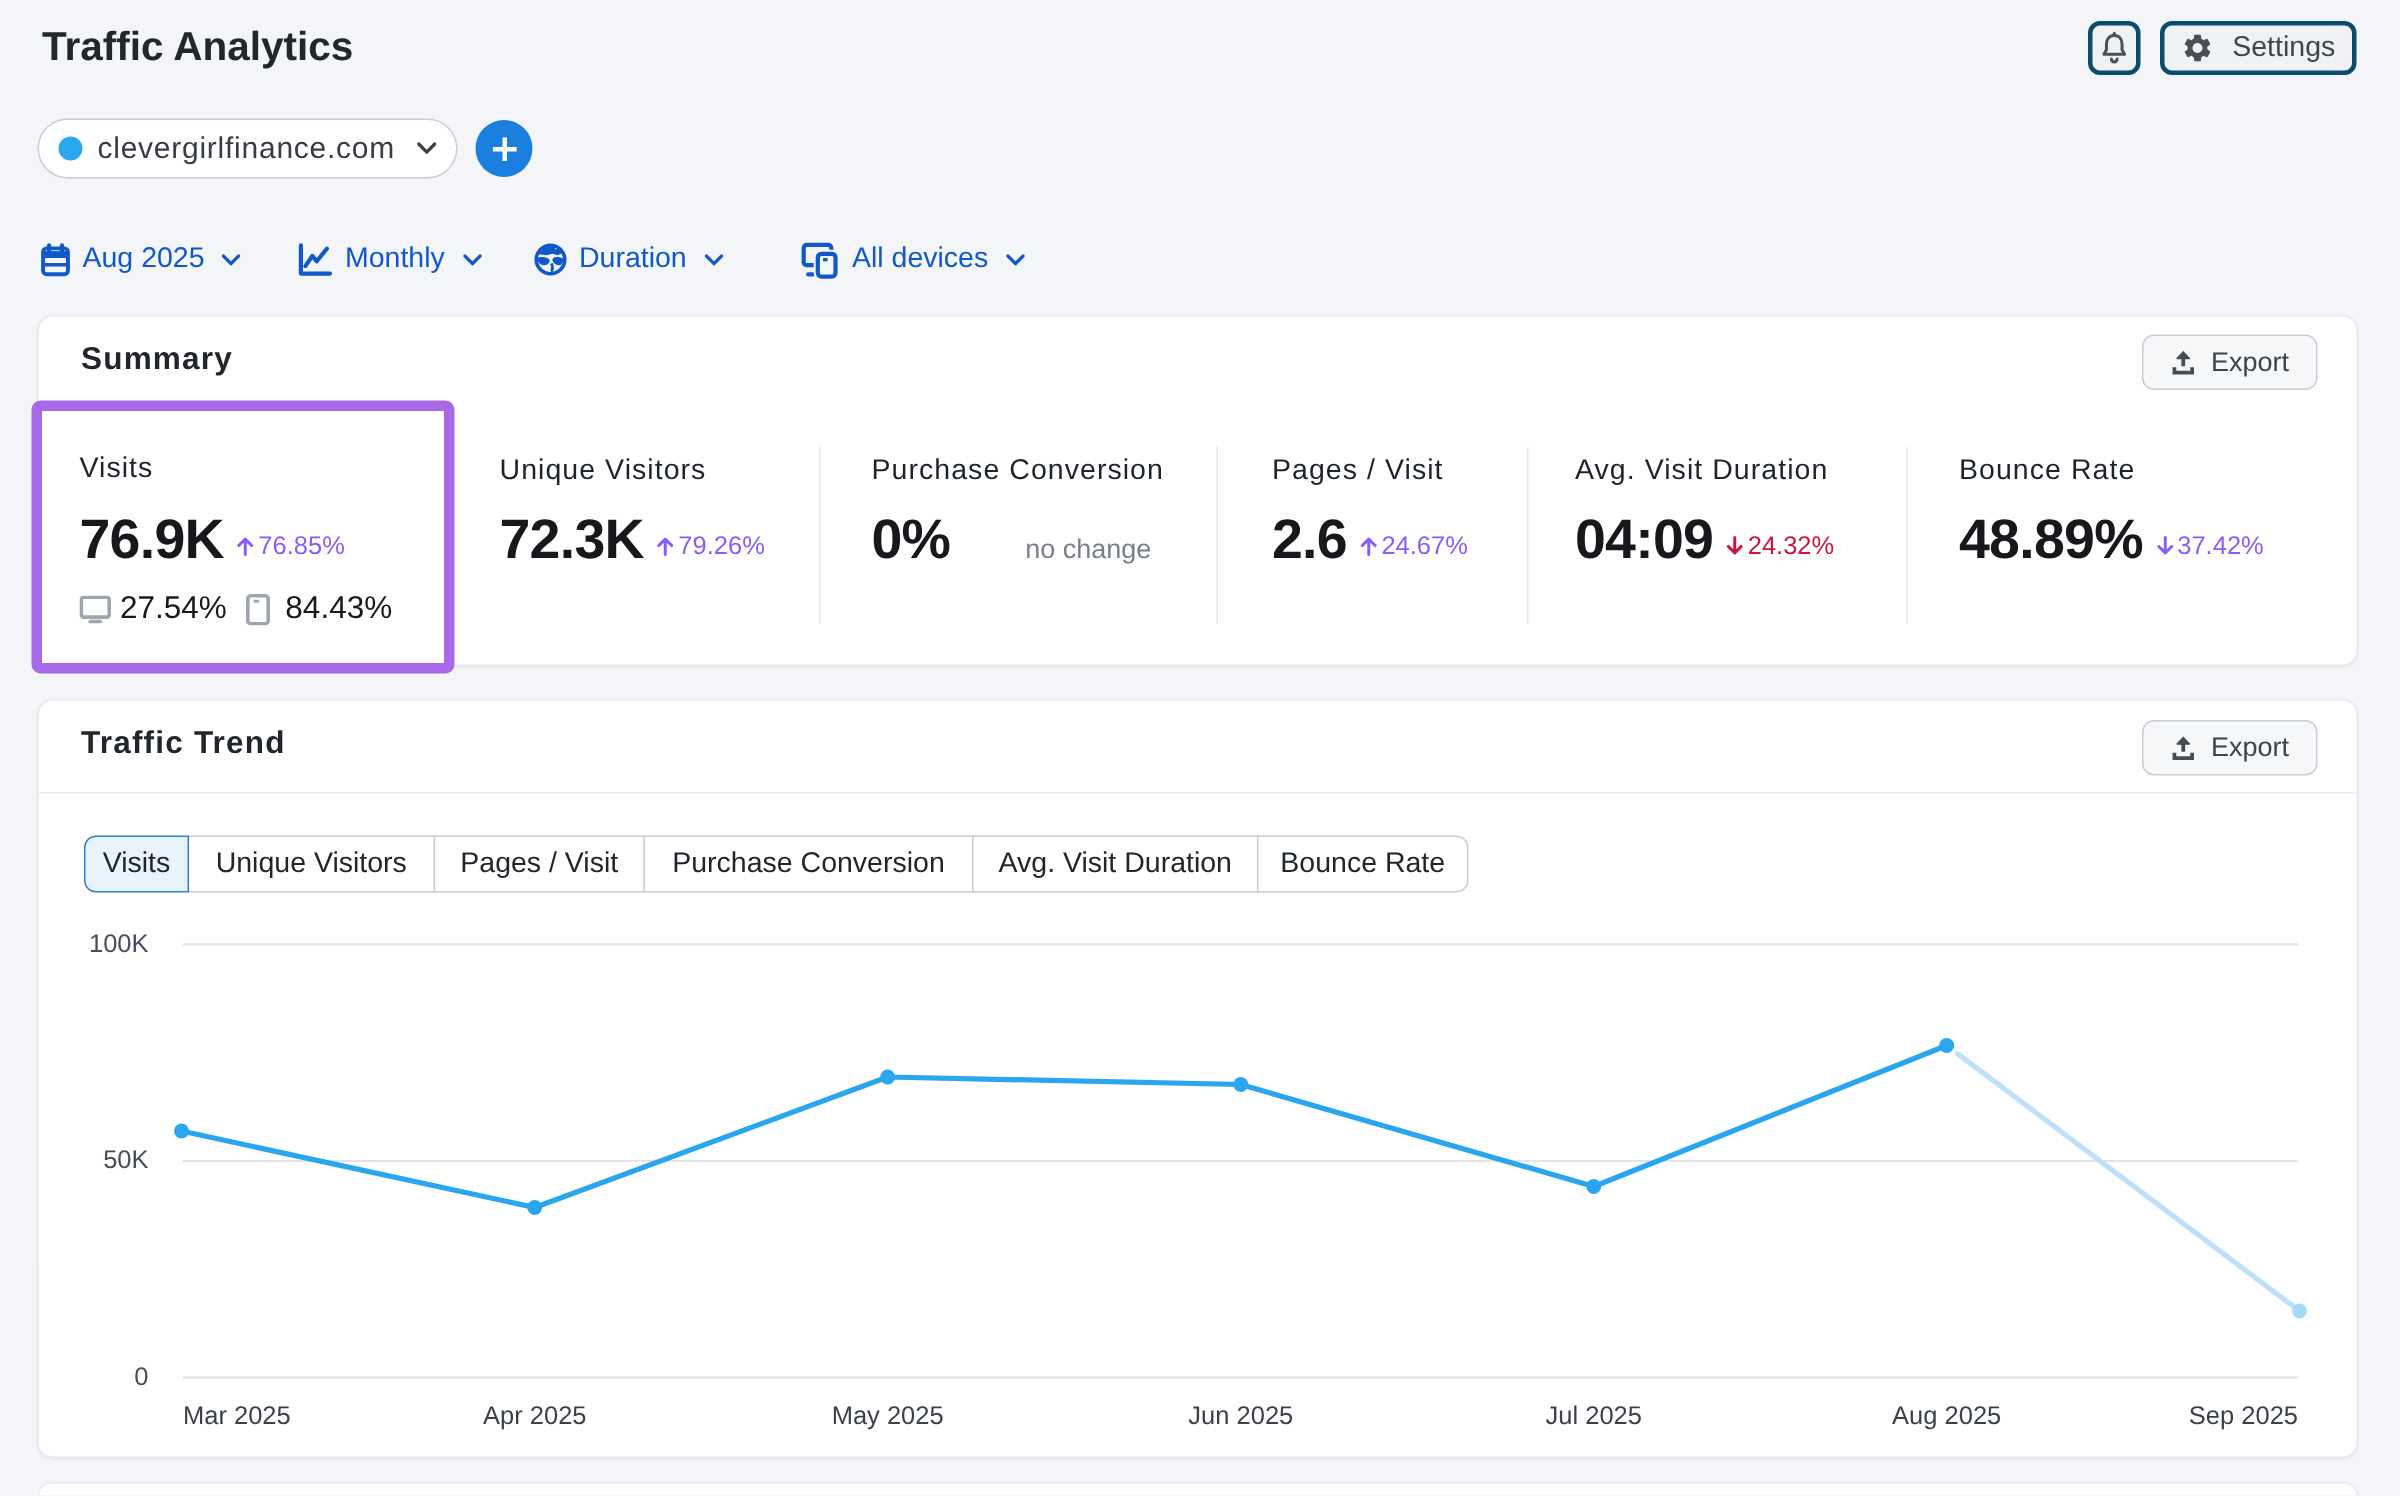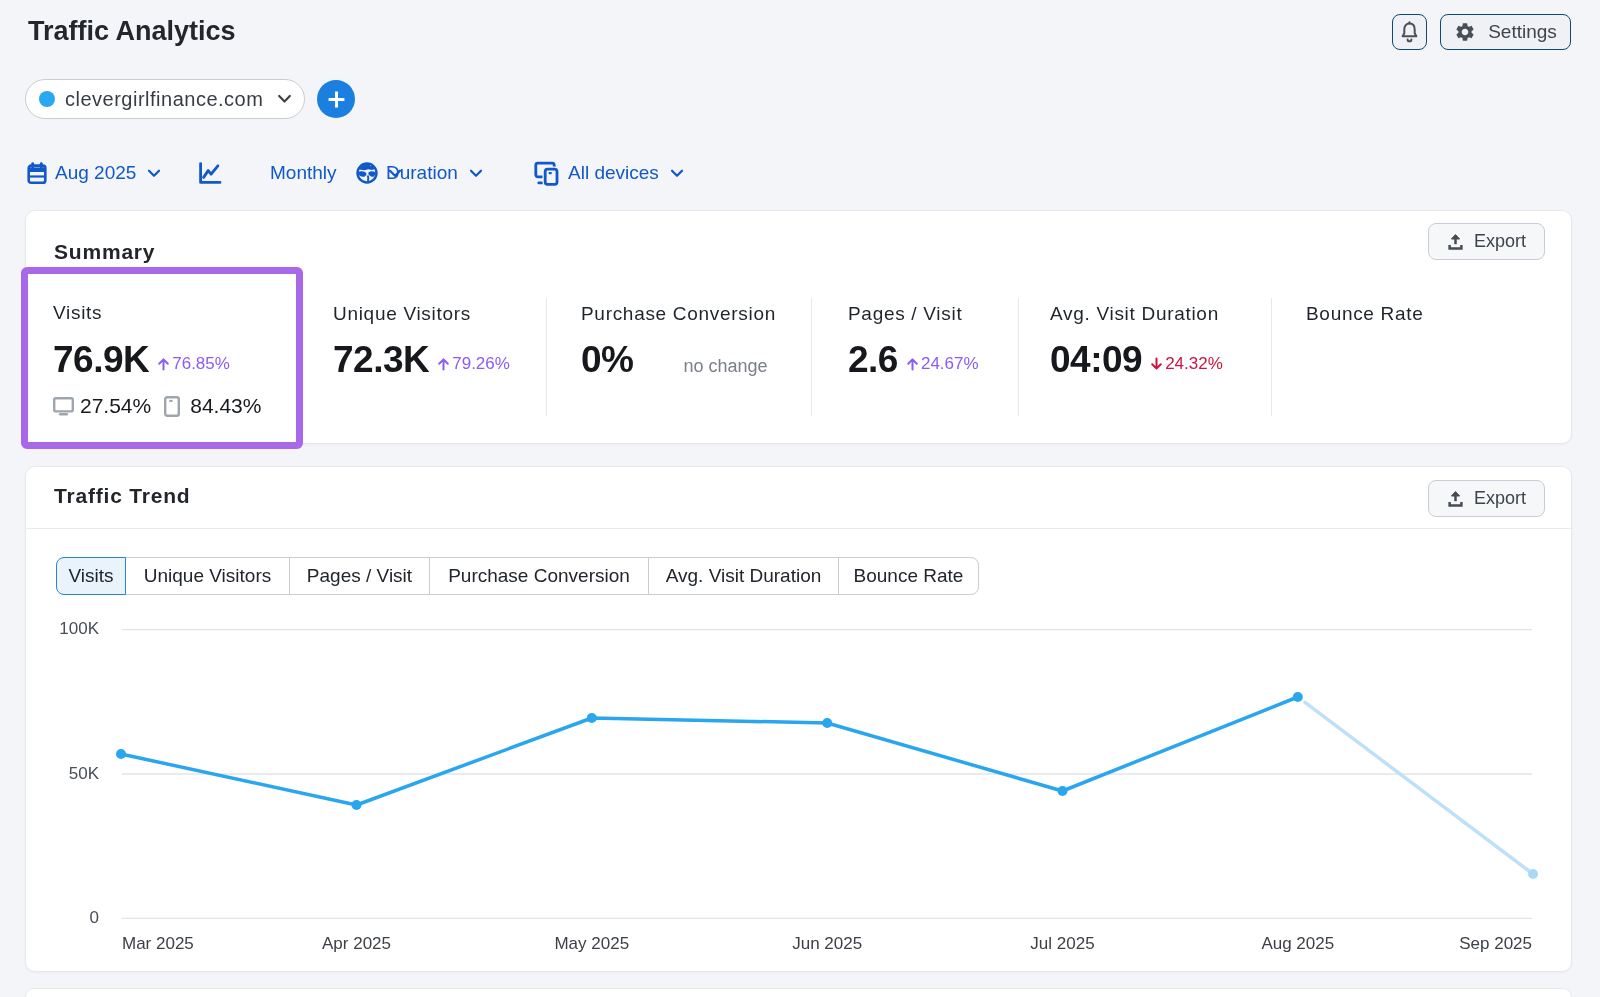--- a/index.html
+++ b/index.html
@@ -1,20 +1,20 @@
 <!DOCTYPE html>
 <html><head>
 <meta charset="utf-8">
 <style>
   * { margin:0; padding:0; box-sizing:border-box; }
   html,body { width:1600px; height:997px; overflow:hidden; }
   body { background:#f4f5f8; font-family:"Liberation Sans", sans-serif; position:relative; }
   .abs { position:absolute; }
   .h1 { left:28px; top:16px; font-size:27px; font-weight:bold; color:#23262b; letter-spacing:0px; }
-  .topbtn { background:#f0f1f4; border:1px solid #0c4a6e; border-radius:8px; display:flex; align-items:center; justify-content:center; color:#3f454d; }
+  .topbtn { background:#f0f1f4; border:3px solid #0c4a6e; border-radius:8px; display:flex; align-items:center; justify-content:center; color:#3f454d; }
   .bellbtn { left:1392px; top:14px; width:35px; height:36px; }
   .setbtn { left:1440px; top:14px; width:131px; height:36px; gap:12px; font-size:19px; }
   .pill { left:25px; top:79px; width:280px; height:40px; background:#fff; border:1px solid #c9ccd2; border-radius:20px; display:flex; align-items:center; padding-left:13px; }
   .dot { width:16px; height:16px; border-radius:50%; background:#29a8f0; }
   .pilltext { font-size:20px; color:#383d45; margin-left:10px; letter-spacing:0.5px; }
   .pillchev { margin-left:14px; }
   .plusbtn { left:317px; top:80px; width:38px; height:38px; border-radius:50%; background:#1b7fe0; display:flex; align-items:center; justify-content:center; }
   .filt { top:160px; height:26px; display:flex; align-items:center; color:#1158c9; font-size:19px; }
   .filt .txt { margin:0 0 0 8px; }
   .filt svg.chev { margin-left:11px; }
@@ -80,21 +80,21 @@
       <path d="M14.3 1.6 V5" stroke-width="2.8" stroke-linecap="round"></path>
       <rect x="1.7" y="3.6" width="16.6" height="17.2" rx="2.4" stroke-width="2.6"></rect>
       <rect x="2.4" y="5.4" width="15.2" height="4.6" fill="#1158c9" stroke="none"></rect>
       <path d="M3 14.5 H17" stroke-width="2.2"></path>
     </svg>
     <span class="txt">Aug 2025</span>
     <svg class="chev" width="14" height="9" viewBox="0 0 14 9" fill="none" stroke="#1158c9" stroke-width="2.2" stroke-linecap="round" stroke-linejoin="round">
       <path d="M2 1.7 L7 6.8 L12 1.7"></path>
     </svg>
   </div>
-  <div class="abs filt" style="left:198px;gap:40px;">
+  <div class="abs filt" style="left:198px;">
     <svg width="24" height="24" viewBox="0 0 24 24" fill="none" stroke="#1158c9" stroke-width="2.8" stroke-linecap="round" stroke-linejoin="round">
       <path d="M2.6 2.6 V21.4 H22"></path>
       <path d="M5.6 16.4 L10.2 9.6 L13.1 13.2 L19.9 4.8"></path>
     </svg>
     <span class="txt">Monthly</span>
     <svg class="chev" width="14" height="9" viewBox="0 0 14 9" fill="none" stroke="#1158c9" stroke-width="2.2" stroke-linecap="round" stroke-linejoin="round">
       <path d="M2 1.7 L7 6.8 L12 1.7"></path>
     </svg>
   </div>
   <div class="abs filt" style="left:356px;">
@@ -118,21 +118,21 @@
       <rect x="11.2" y="8.2" width="11.8" height="15.2" rx="2.4" fill="#f4f5f8" stroke="#1158c9" stroke-width="2.8"></rect>
       <path d="M14.7 12.1 H17.7" stroke="#1158c9" stroke-width="2.2"></path>
     </svg>
     <span class="txt">All devices</span>
     <svg class="chev" width="14" height="9" viewBox="0 0 14 9" fill="none" stroke="#1158c9" stroke-width="2.2" stroke-linecap="round" stroke-linejoin="round">
       <path d="M2 1.7 L7 6.8 L12 1.7"></path>
     </svg>
   </div>
 
   <div class="abs card sumcard">
-    <div class="abs cardtitle" style="left:28px; top:29px;">Summary</div>
+    <div class="abs cardtitle" style="left:28px; top:17px;">Summary</div>
     <div class="abs exportbtn" style="left:1402px; top:12px;">
       <svg width="17" height="19" viewBox="0 0 17 19" fill="none" stroke="#464c55">
         <path d="M8.5 4 V12.2" stroke-width="2.5"></path>
         <path d="M4.4 7 L8.5 2.6 L12.6 7 Z" fill="#464c55" stroke-width="1" stroke-linejoin="round"></path>
         <path d="M2.6 12.9 V16.4 H14.4 V12.9" stroke-width="2.5"></path>
       </svg>
       <span>Export</span>
     </div>
     <div class="abs vdiv" style="left:520px;"></div>
     <div class="abs vdiv" style="left:785px;"></div>
@@ -163,20 +163,26 @@
 
     <div class="abs mlabel" style="left:1024px; top:92px;">Avg. Visit Duration</div>
     <div class="abs mrow" style="left:1024px; top:131px;">
       <span class="mnum">04:09</span>
       <span class="mdelta red"><svg class="arr" width="13" height="14" viewBox="0 0 13 14" fill="none" stroke="currentColor" stroke-width="2" stroke-linecap="round" stroke-linejoin="round">
           <path d="M6.5 1.4 V11.4 M2.2 7.3 L6.5 11.6 L10.8 7.3"></path>
         </svg>24.32%</span>
     </div>
 
     <div class="abs mlabel" style="left:1280px; top:92px;">Bounce Rate</div>
+    <div class="abs mrow" style="left:1280px; top:131px;">
+      <span class="mnum">48.89%</span>
+      <span class="mdelta green"><svg class="arr" width="13" height="14" viewBox="0 0 13 14" fill="none" stroke="currentColor" stroke-width="2" stroke-linecap="round" stroke-linejoin="round">
+          <path d="M6.5 1.4 V11.4 M2.2 7.3 L6.5 11.6 L10.8 7.3"></path>
+        </svg>37.42%</span>
+    </div>
   </div>
 
   <div class="abs purplebox">
     <div class="abs mlabel" style="left:25px; top:28px;">Visits</div>
     <div class="abs mrow" style="left:25px; top:68px;">
       <span class="mnum">76.9K</span>
       <span class="mdelta green"><svg class="arr" width="13" height="14" viewBox="0 0 13 14" fill="none" stroke="currentColor" stroke-width="2" stroke-linecap="round" stroke-linejoin="round">
           <path d="M6.5 12.6 V2.6 M2.2 6.7 L6.5 2.4 L10.8 6.7"></path>
         </svg>76.85%</span>
     </div>

